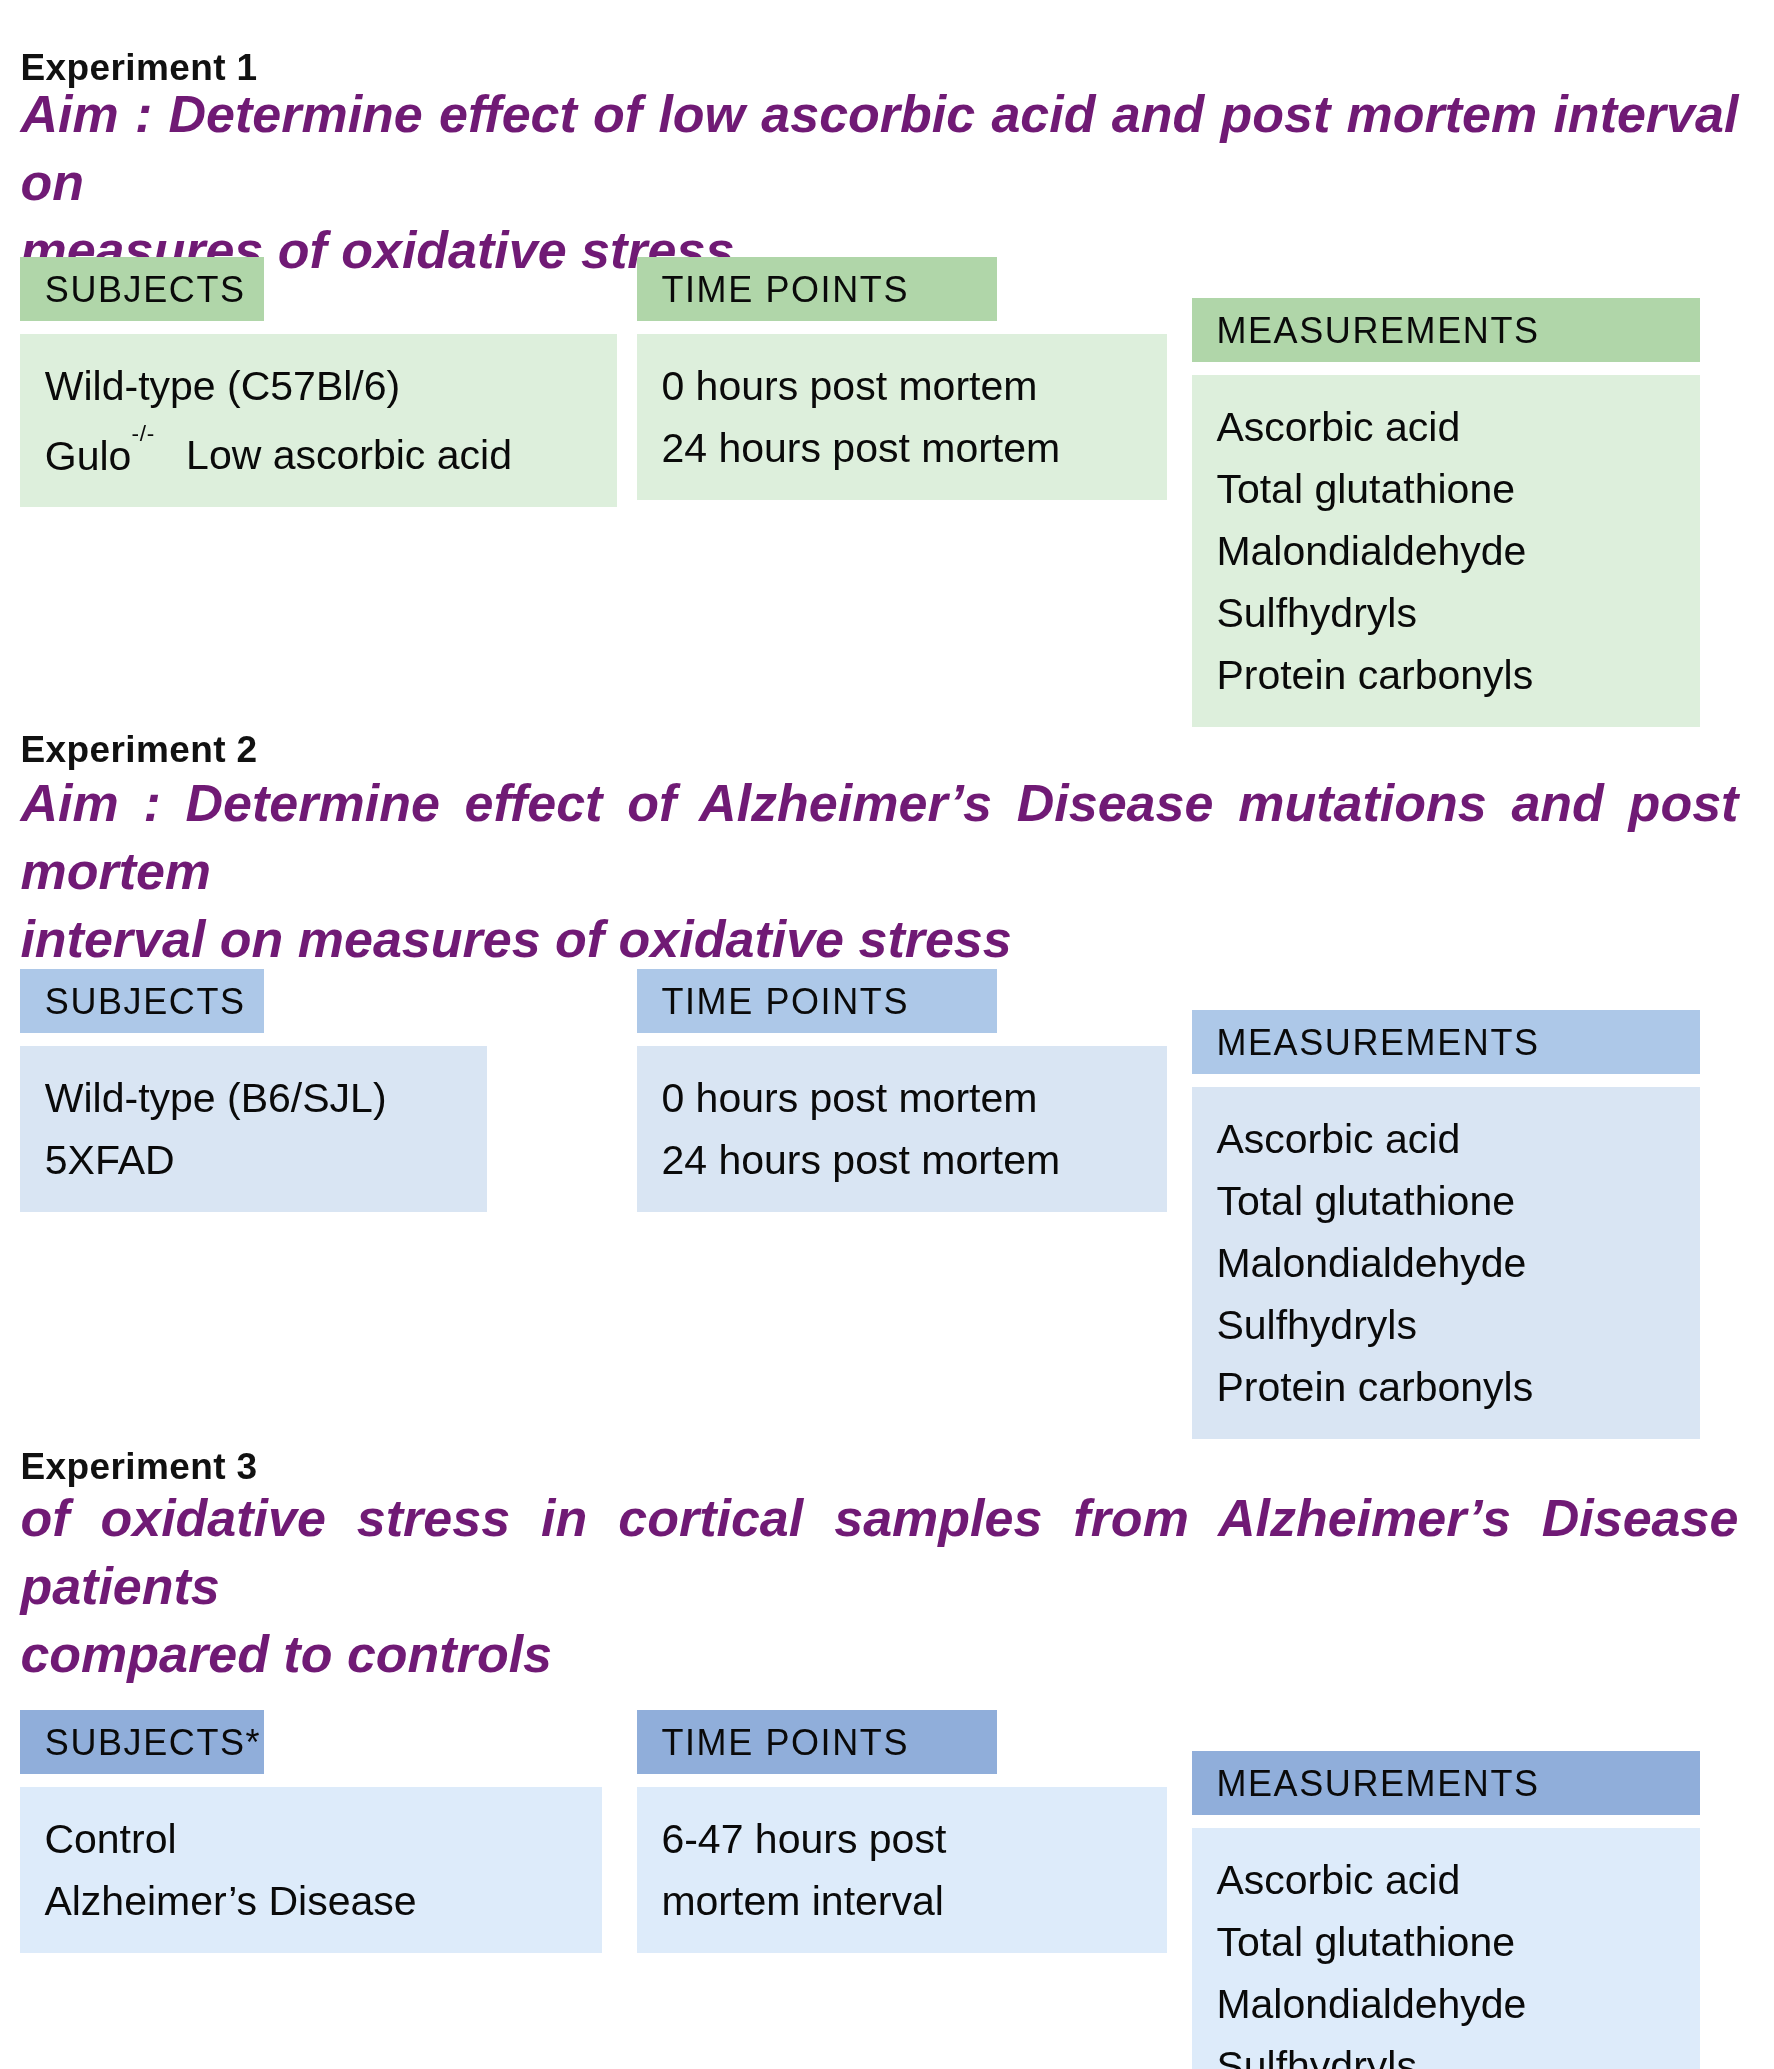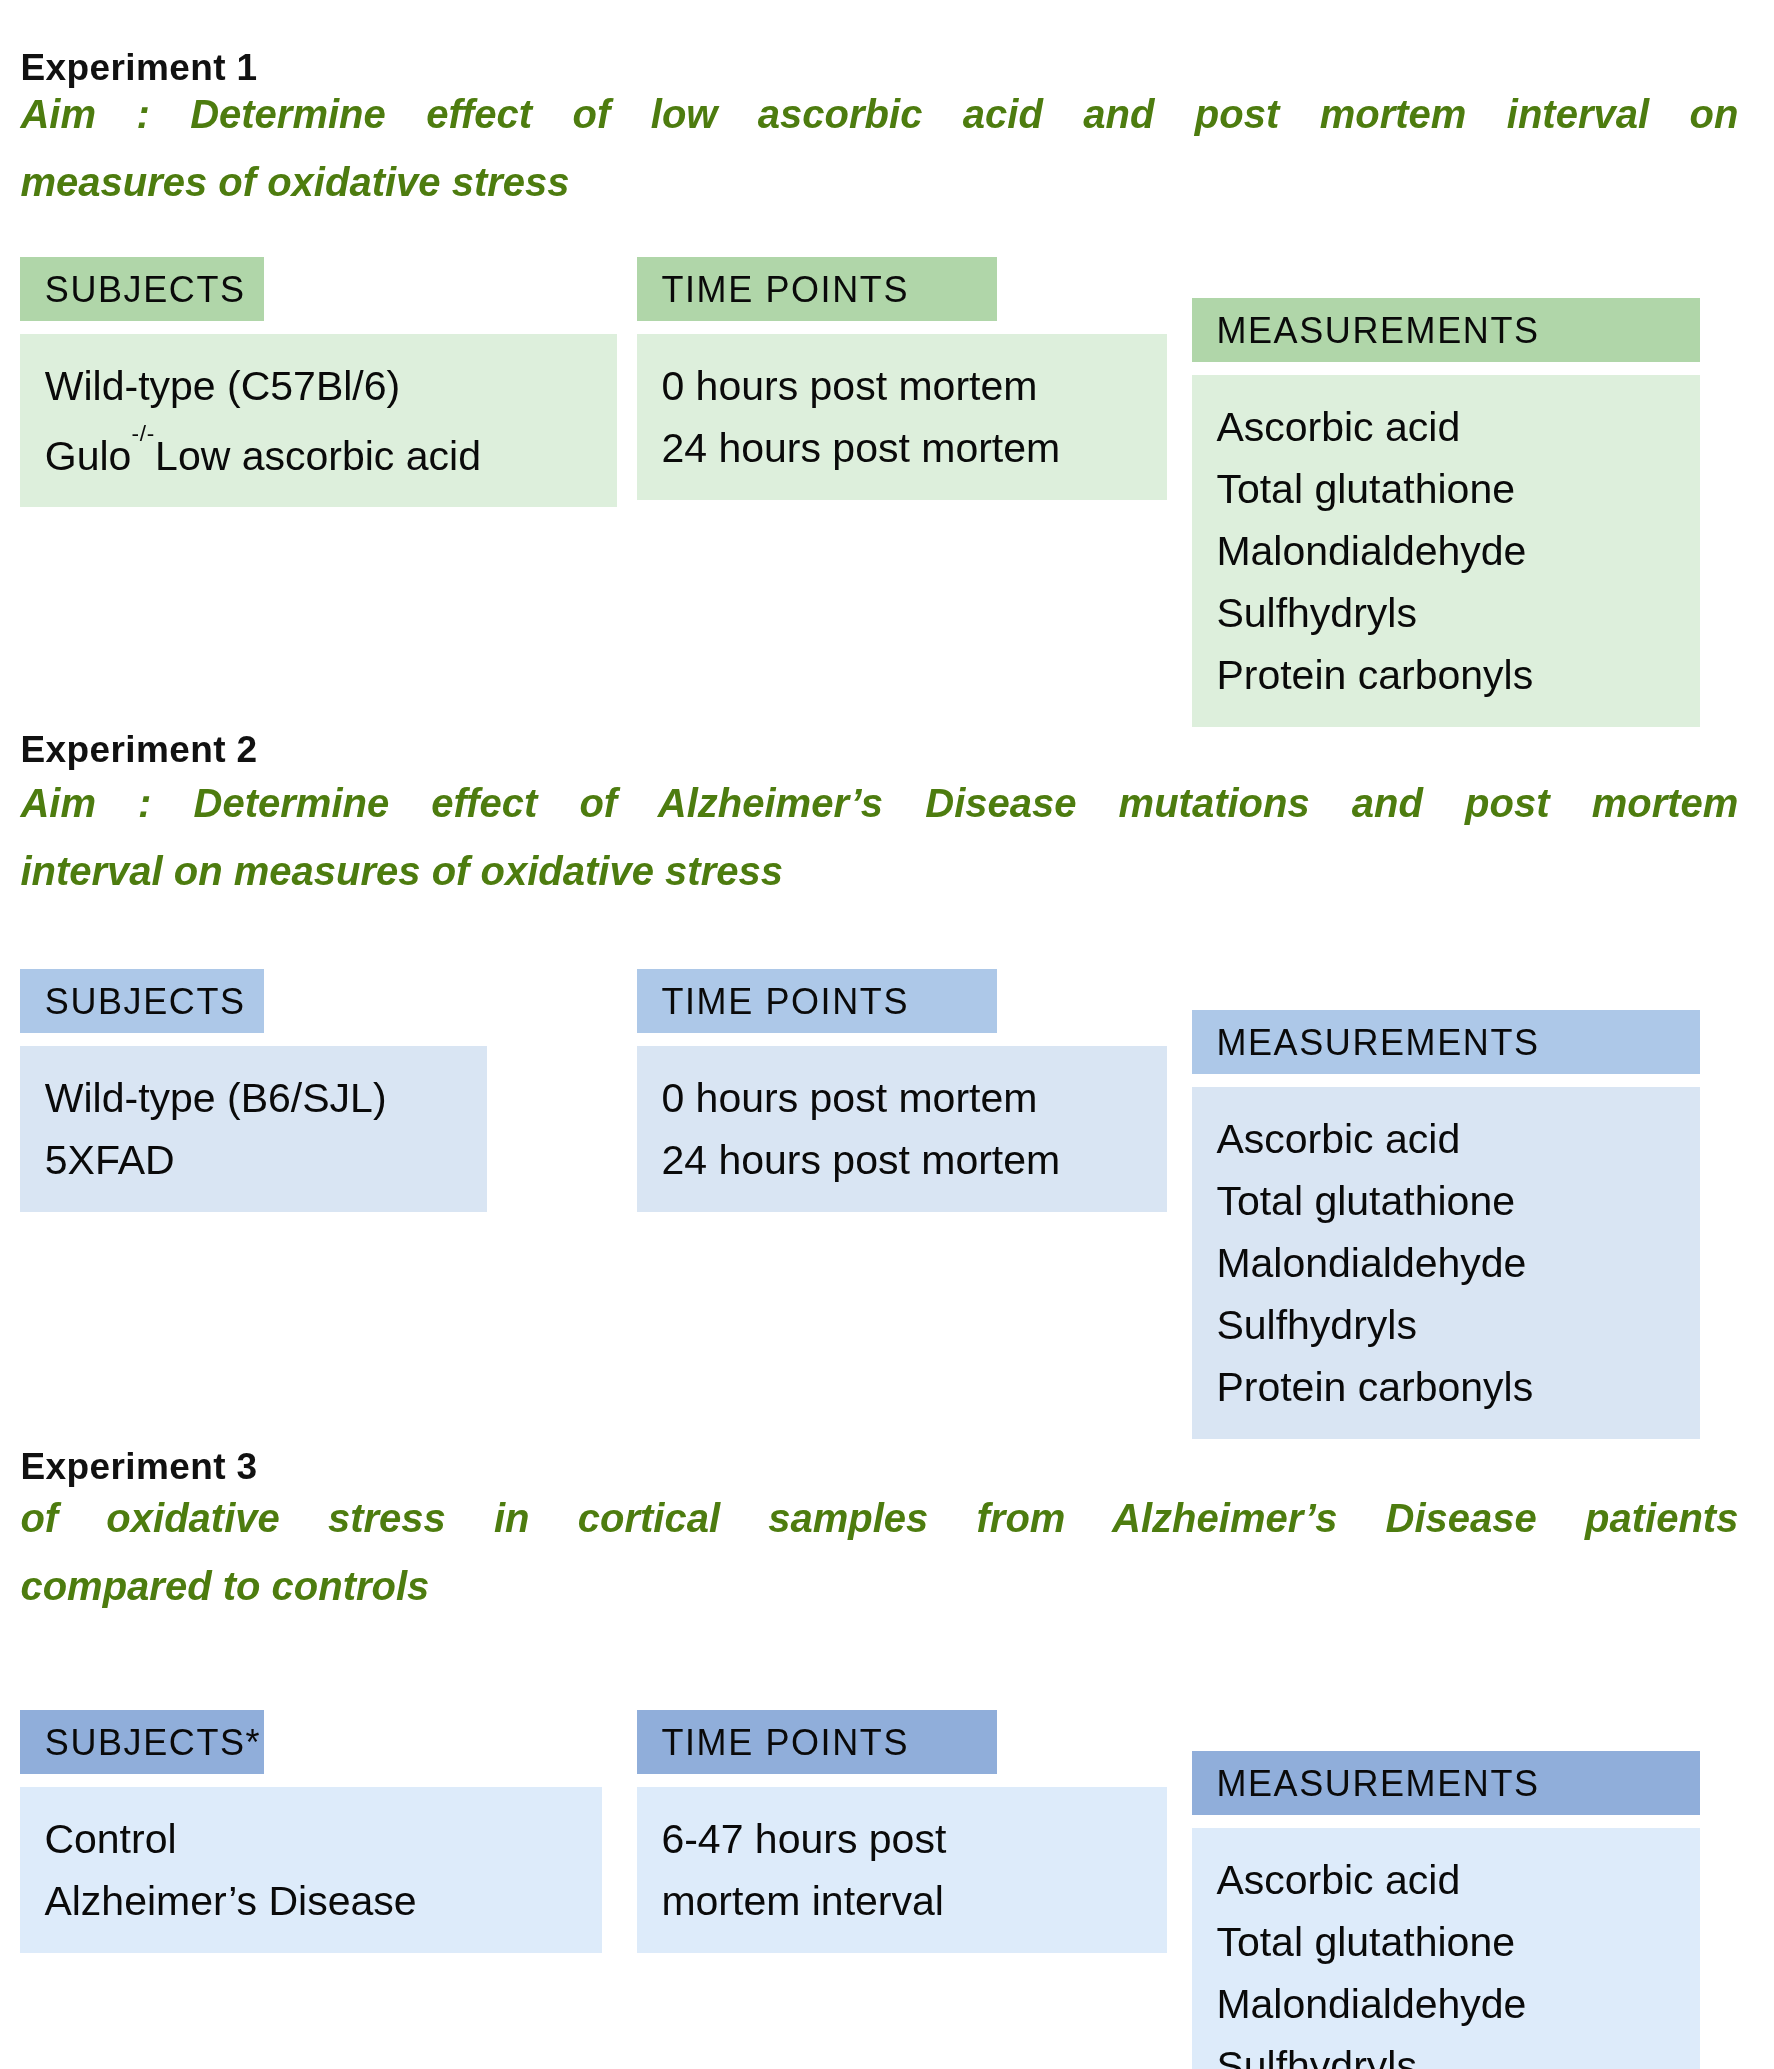--- a/index.html
+++ b/index.html
@@ -20,21 +20,21 @@
   .title{
     position:absolute;left:20.4px;top:0;
     font-weight:700;font-size:37px;line-height:46px;color:#111111;
     letter-spacing:0.4px;
   }
   .aim{position:absolute;left:20.4px;top:65px;width:1718px;}
   .exp2 .aim{top:73px;}
   .exp3 .aim{top:71px;}
   .aim-line{
     font-weight:700;font-style:italic;
-    font-size:40px;line-height:68px;color:#4d7c0f;
+    font-size:52px;line-height:68px;color:#701a75;
   }
   .aim-line.just{text-align:justify;text-align-last:justify;}
 
   .cols{position:absolute;left:0;top:242px;width:1774px;}
   .exp2 .cols{top:273px;}
   .exp3 .cols{top:297px;}
 
   .col{position:absolute;top:0;}
   .col.col1{left:20.4px;}
   .col.col2{left:637px;}
@@ -63,21 +63,21 @@
   .exp1 .col1 .bdy{width:597px;}
   .exp2 .col1 .bdy{width:467px;}
   .exp3 .col1 .bdy{width:582px;}
 
   .line{white-space:nowrap;}
   .line sup{
     font-size:0.55em;
     position:relative;top:-0.6em;
     letter-spacing:0.8px;
   }
-  .line .after{}
+  .line .after{margin-left:31px;}
 </style>
 </head>
 <body>
 
 <div class="page" id="figure">
     <section class="exp exp1">
     <h2 class="title">Experiment 1</h2>
     <div class="aim">
         <div class="aim-line just">Aim : Determine effect of low ascorbic acid and post mortem interval on</div>
         <div class="aim-line">measures of oxidative stress</div>

